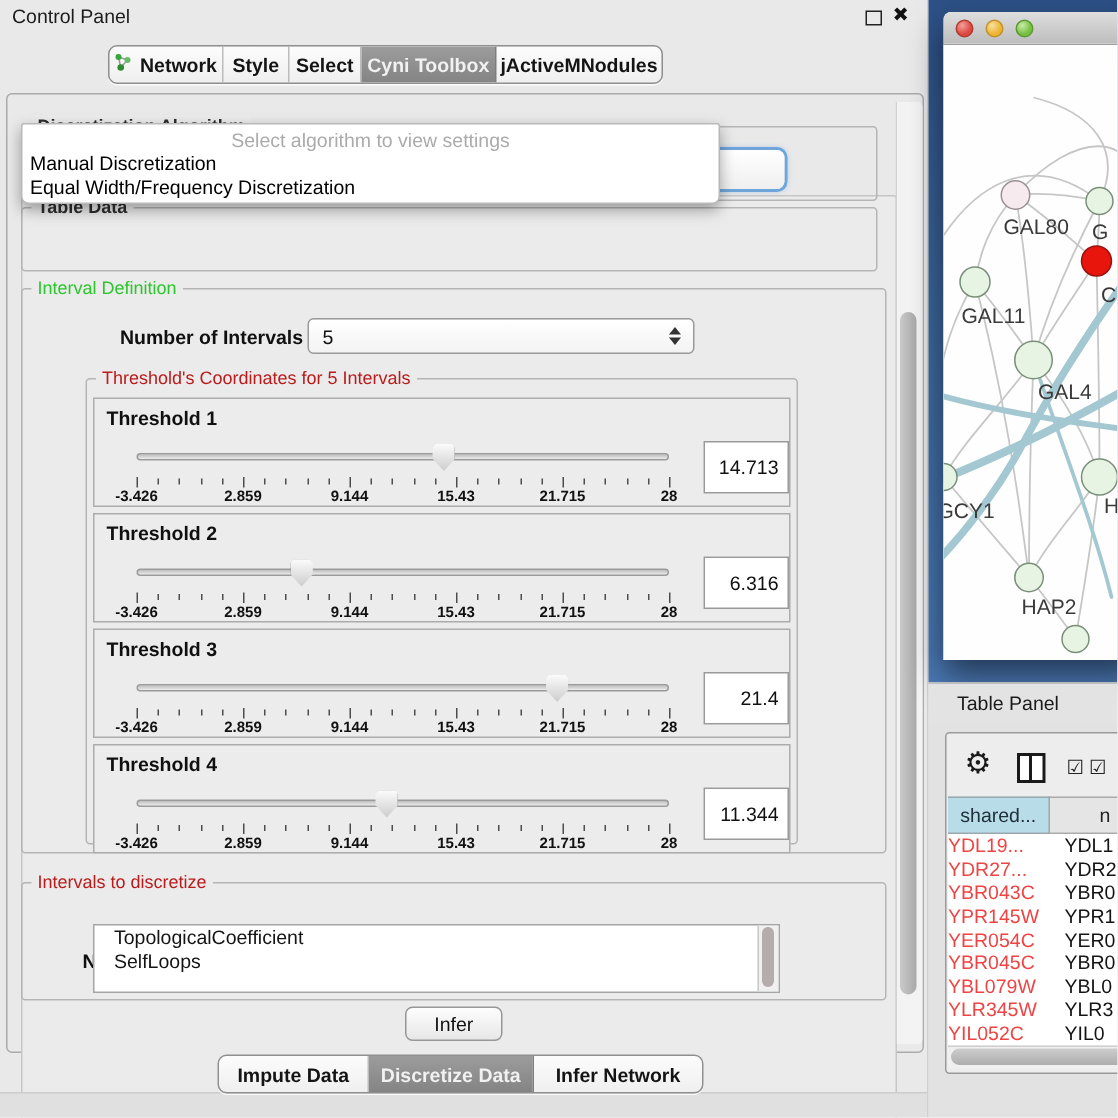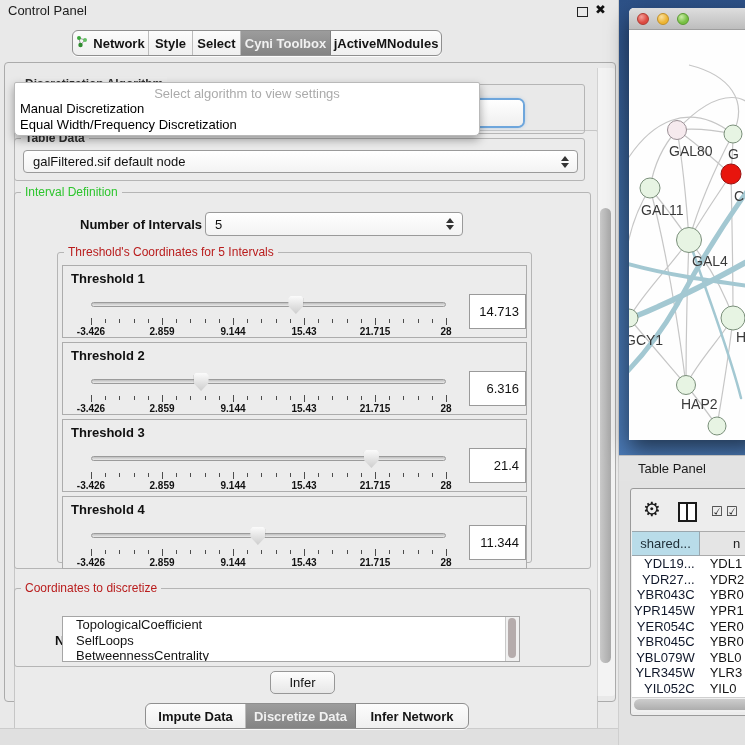--- a/index.html
+++ b/index.html
@@ -86,21 +86,21 @@
   .cols-icon{position:absolute;left:47px;top:13px;width:15px;height:16px;border:2px solid #1A1A1A;background:#fff;}
   .cols-icon:after{content:"";position:absolute;left:6px;top:0;width:2px;height:100%;background:#1A1A1A;}
   .cb-icon{position:absolute;top:16px;font-size:13px;color:#222;line-height:13px;}
   .tp-table{position:absolute;left:1px;top:42px;width:128px;height:185px;}
   .tp-header{position:absolute;left:0;top:0;height:25px;width:100%;display:flex;}
   .hcell{box-sizing:border-box;font-size:13px;color:#20303A;display:flex;align-items:center;justify-content:center;border:1px solid #9AA7AE;border-left:none;}
   .hcell.sel{background:#B9DCE9;}
   .hcell.plain{background:#E5E5E5;border-color:#ABABAB;color:#222;justify-content:flex-start;padding-left:33px;}
   .tp-rows{position:absolute;left:0;top:25px;width:100%;height:141px;background:#fff;overflow:hidden;}
   .trow{display:flex;height:15.6px;align-items:center;}
-  .tcell1{width:71px;text-align:right;font-size:13px;color:#0f172a;}
+  .tcell1{width:71px;text-align:left;font-size:13px;color:#ef4444;}
   .tcell2{width:57px;padding-left:15px;font-size:13px;color:#141414;white-space:nowrap;overflow:hidden;}
   .tp-hscroll{position:absolute;left:0;top:166px;width:100%;height:14px;background:#F0F0F0;border-top:1px solid #CFCFCF;}
   .tp-hscroll .hthumb{position:absolute;left:2px;top:1px;width:116px;height:11px;border-radius:6px;background:linear-gradient(#CDCDCD,#ADADAD);}
 
   .lbl-bold{font-weight:bold;font-size:13px;color:#101010;position:absolute;white-space:nowrap;}
 </style>
 </head>
 <body>
 
 <div id="page">
@@ -143,27 +143,20 @@
       <div class="vthumb"></div>
     </div>
 
     <div class="group" style="left:14px;top:84px;width:571px;height:50px;">
       <span class="gtitle gt-dark">Discretization Algorithm</span>
     </div>
     <div class="algo-combo-behind"></div>
 
     <div class="group" style="left:14px;top:138px;width:571px;height:43px;">
       <span class="gtitle gt-dark">Table Data</span>
-    </div>
-    <div class="combo" style="left:23px;top:150px;width:555px;height:23px;">
-      <span>galFiltered.sif default node</span>
-      <span class="stepper">
-          <span class="arr-up"></span>
-          <span class="arr-dn"></span>
-        </span>
     </div>
 
     <div class="group" style="left:14px;top:192px;width:577px;height:377px;">
       <span class="gtitle gt-green">Interval Definition</span>
     </div>
     <span class="lbl-bold" style="left:80px;top:217px;">Number of Intervals</span>
     <div class="combo" style="left:205px;top:212px;width:258px;height:24px;">
       <span>5</span>
       <span class="stepper">
           <span class="arr-up"></span>
@@ -350,28 +343,27 @@
               <span class="tick-lab" style="left: 60%;">15.43</span>
               <span class="tick-lab" style="left: 80%;">21.715</span>
               <span class="tick-lab" style="left: 100%;">28</span>
             </div>
     </div>
     <input class="th-value" readonly="" value="11.344" style="">
   </div>
 </div>
 
     <div class="group" style="left:14px;top:588px;width:577px;height:79px;">
-      <span class="gtitle gt-blue">Coordinates to discretize</span>
+      <span class="gtitle gt-blue">Intervals to discretize</span>
     </div>
     <span class="lbl-bold" style="left:55px;top:597px;margin-top:36px;">Numerical Attributes</span>
     <div class="attr-list">
       <div id="attr-items">
           <div class="attr-item">TopologicalCoefficient</div>
           <div class="attr-item">SelfLoops</div>
-          <div class="attr-item">BetweennessCentrality</div>
         </div>
       <div class="attr-scroll">
         <div class="vthumb2"></div>
       </div>
     </div>
 
     <div class="apply-btn">Infer</div>
 
     <div class="seg" style="left:145px;top:703px;z-index:5;">
         <div class="seg-item" style="width: 100px;">

